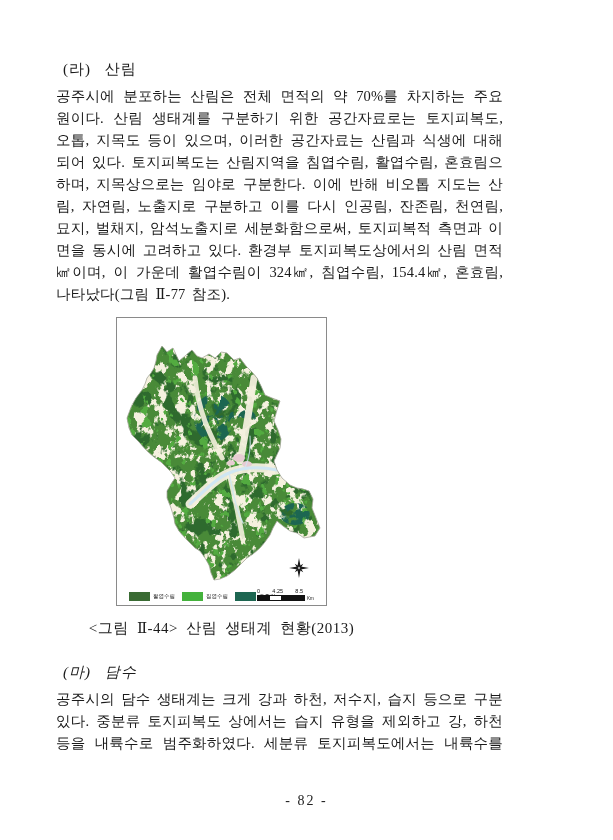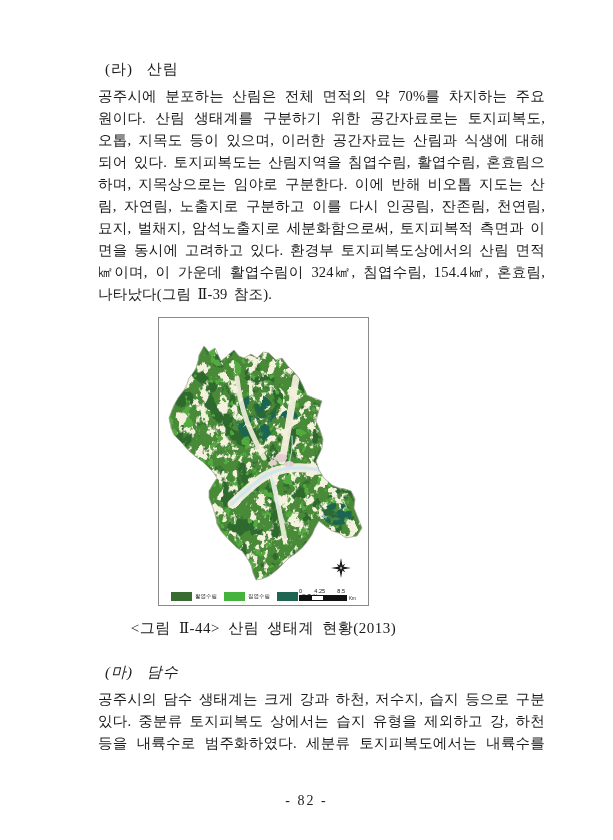--- a/index.html
+++ b/index.html
@@ -4,21 +4,21 @@
 <style>
   html,body { margin:0; padding:0; }
   body {
     width:613px; height:840px;
     background:#ffffff;
     font-family:"Liberation Serif","DejaVu Serif",serif;
     color:#1a1a1a;
     position:relative;
     overflow:hidden;
   }
-  .content { padding-top:59px; margin-left:98px; width:447px; }
+  .content { padding-top:59px; margin-left:56px; width:447px; }
   .hd {
     font-size:15px; font-weight:normal; margin:0 0 0 7px;
     line-height:20px; word-spacing:9px; letter-spacing:1px;
   }
   .hd.second { margin-top:24px;font-style:italic; }
   .para { margin-top:6px; }
   .para .line {
     height:22px; line-height:22px; font-size:14.5px;
     letter-spacing:0.2px; word-spacing:2.5px;
     text-align:justify; text-align-last:justify;
@@ -75,21 +75,21 @@
   <div class="para endstop">
       <div class="line">공주시에 분포하는 산림은 전체 면적의 약 70%를 차지하는 주요 생태 자</div>
       <div class="line">원이다. 산림 생태계를 구분하기 위한 공간자료로는 토지피복도, 임상도, 비</div>
       <div class="line">오톱, 지목도 등이 있으며, 이러한 공간자료는 산림과 식생에 대해 잘 구분</div>
       <div class="line">되어 있다. 토지피복도는 산림지역을 침엽수림, 활엽수림, 혼효림으로 구분</div>
       <div class="line">하며, 지목상으로는 임야로 구분한다. 이에 반해 비오톱 지도는 산림을 인공</div>
       <div class="line">림, 자연림, 노출지로 구분하고 이를 다시 인공림, 잔존림, 천연림, 자연공원,</div>
       <div class="line">묘지, 벌채지, 암석노출지로 세분화함으로써, 토지피복적 측면과 이용적 측</div>
       <div class="line">면을 동시에 고려하고 있다. 환경부 토지피복도상에서의 산림 면적은 562.3</div>
       <div class="line">㎢이며, 이 가운데 활엽수림이 324㎢, 침엽수림, 154.4㎢, 혼효림, 83.9㎢로</div>
-      <div class="line">나타났다(그림 Ⅱ-39 참조).</div>
+      <div class="line">나타났다(그림 Ⅱ-77 참조).</div>
     </div>
 
   <div class="figwrap">
     <div class="map-frame">
 
       <svg class="map" width="209" height="287" viewBox="0 0 209 287">
         <defs>
           <clipPath id="region-clip">
             <path d="M45,28 L50,34 L56,30 L62,43 L68,38 L75,32 L80,38 L85,40 L92,36 L98,40 L104,34 L110,35 L117,42 L123,40 L129,48 L135,54 L140,60 L144,68 L148,77 L155,80 L163,83 L160,92 L157,103 L161,112 L164,121 L163,130 L157,143 L160,152 L165,160 L173,167 L180,170 L186,171 L192,173 L196,181 L195,190 L199,200 L203,210 L198,218 L187,220 L180,215 L173,213 L166,208 L160,203 L156,210 L153,217 L148,224 L143,230 L136,236 L130,240 L124,246 L118,252 L110,258 L103,261 L97,262 L94,255 L92,247 L88,240 L83,233 L78,230 L75,227 L68,220 L62,213 L58,206 L57,200 L54,190 L50,180 L50,173 L54,166 L58,160 L54,154 L50,150 L44,144 L37,139 L30,133 L22,124 L15,117 L12,110 L10,100 L13,92 L15,87 L19,80 L25,72 L28,66 L30,60 L34,55 L37,50 L39,43 L40,37 Z"></path>
           </clipPath>

